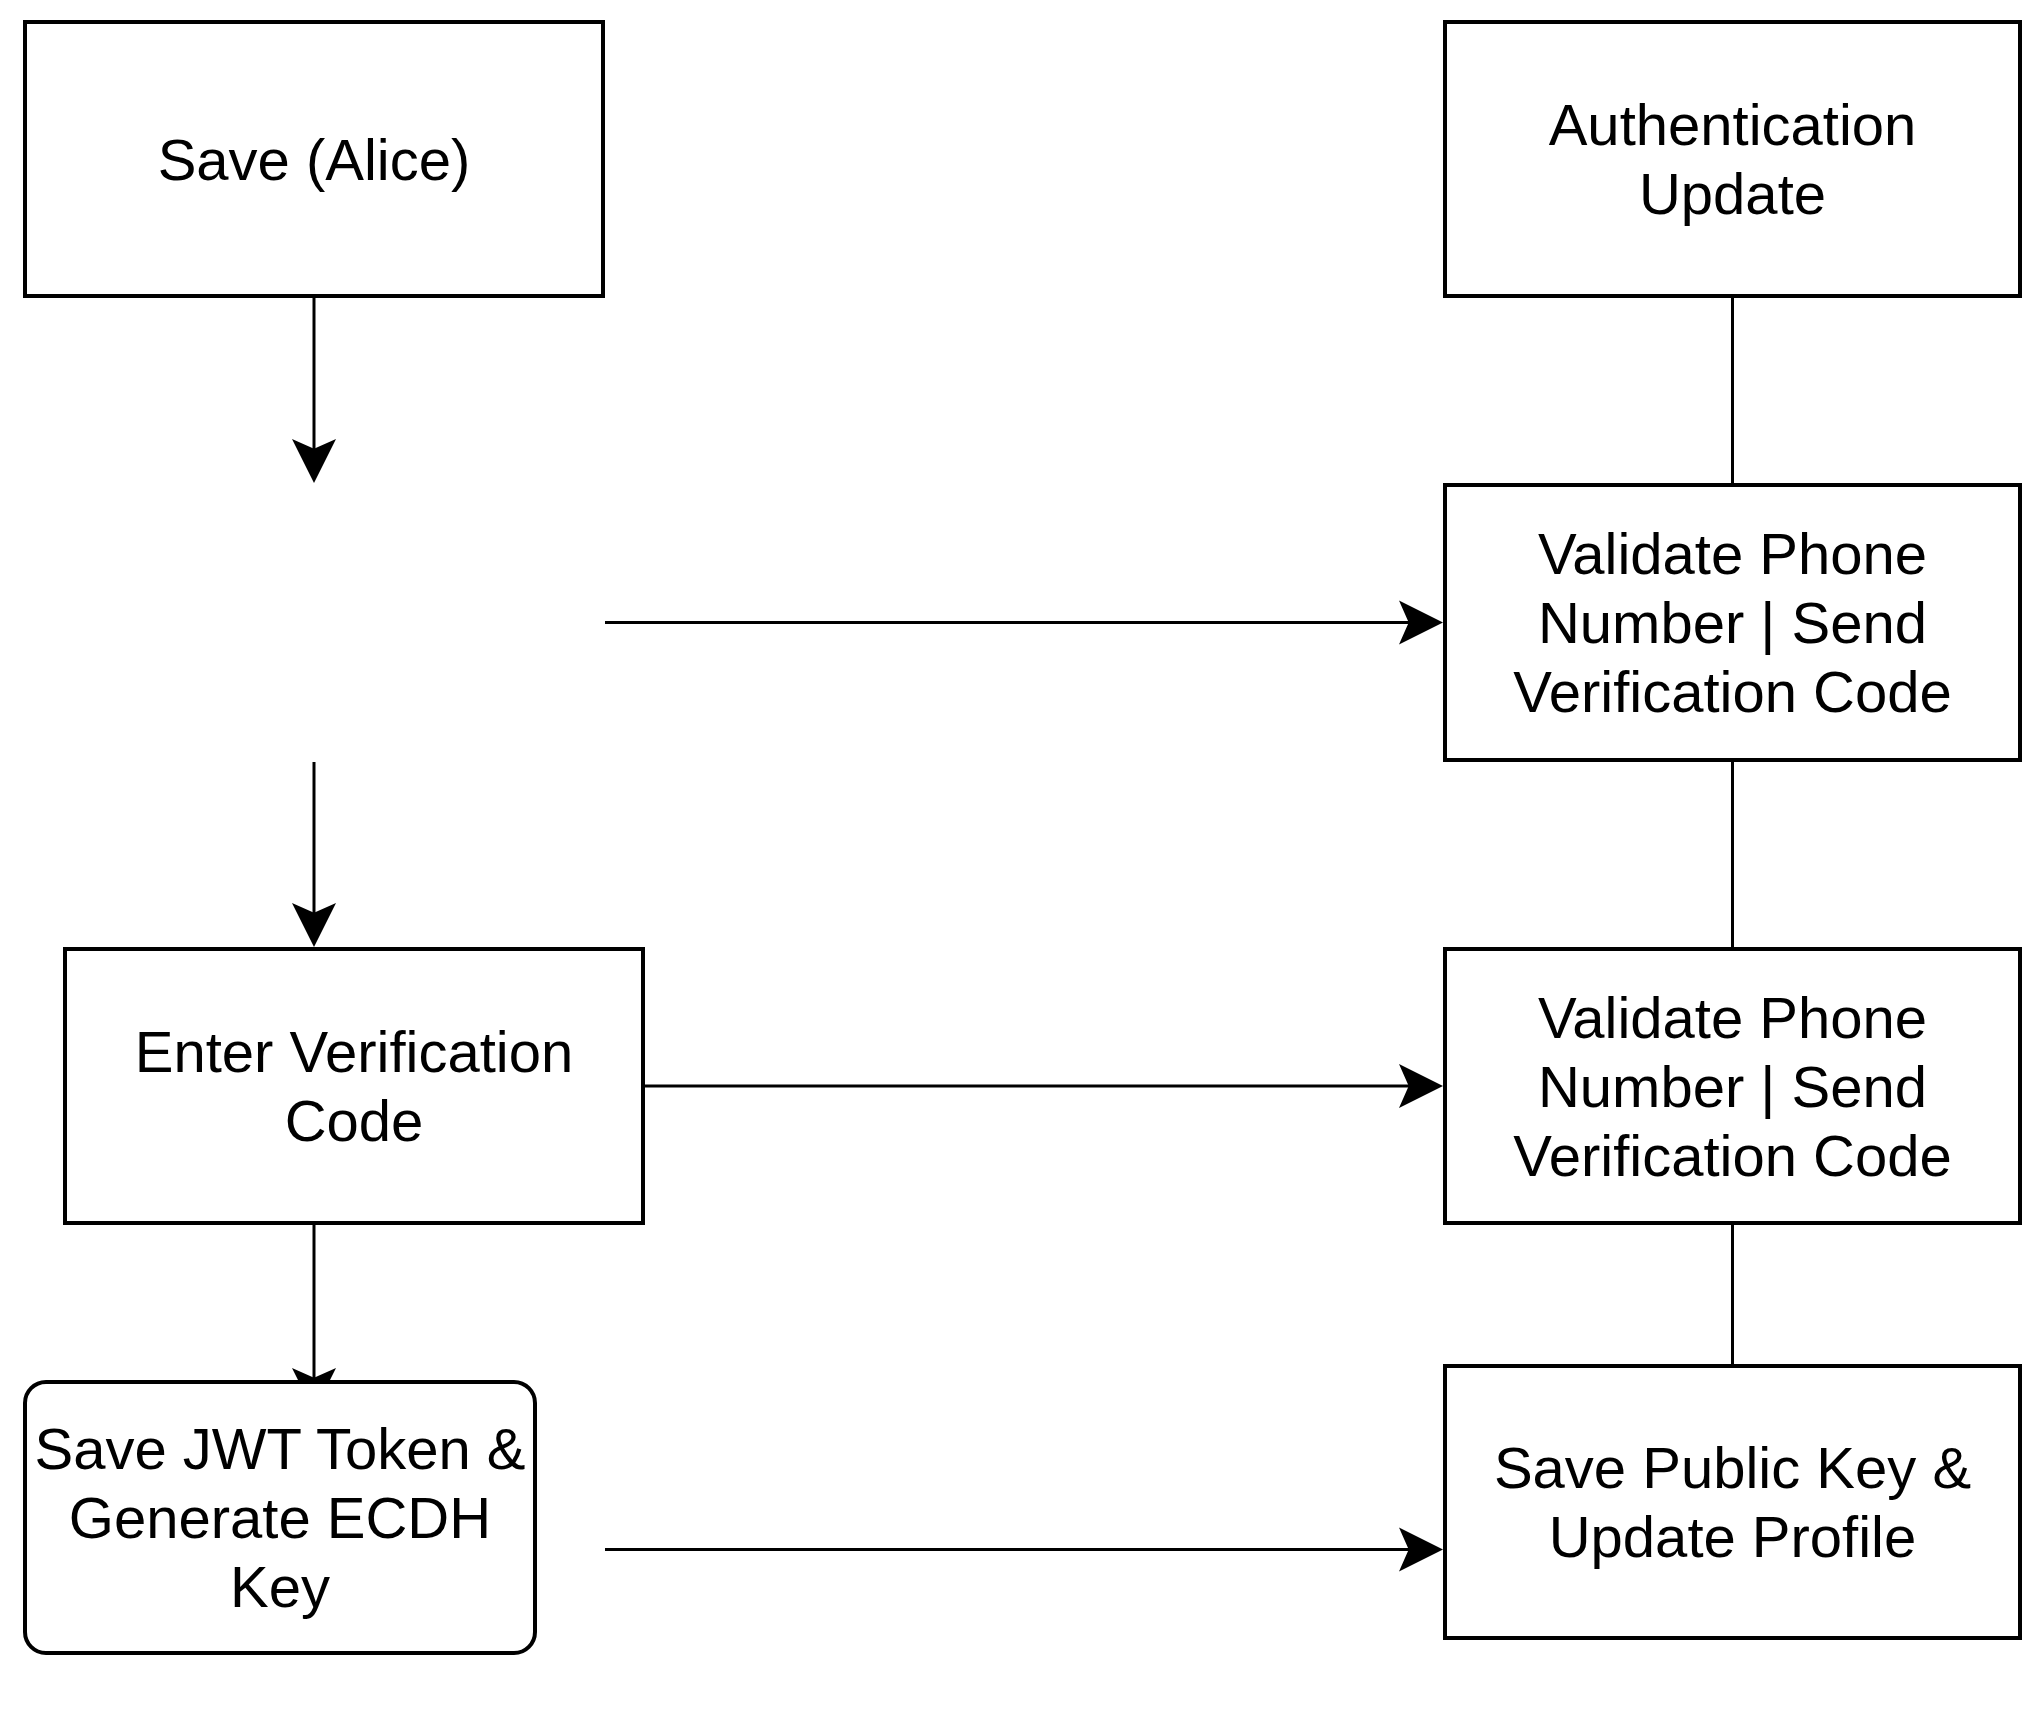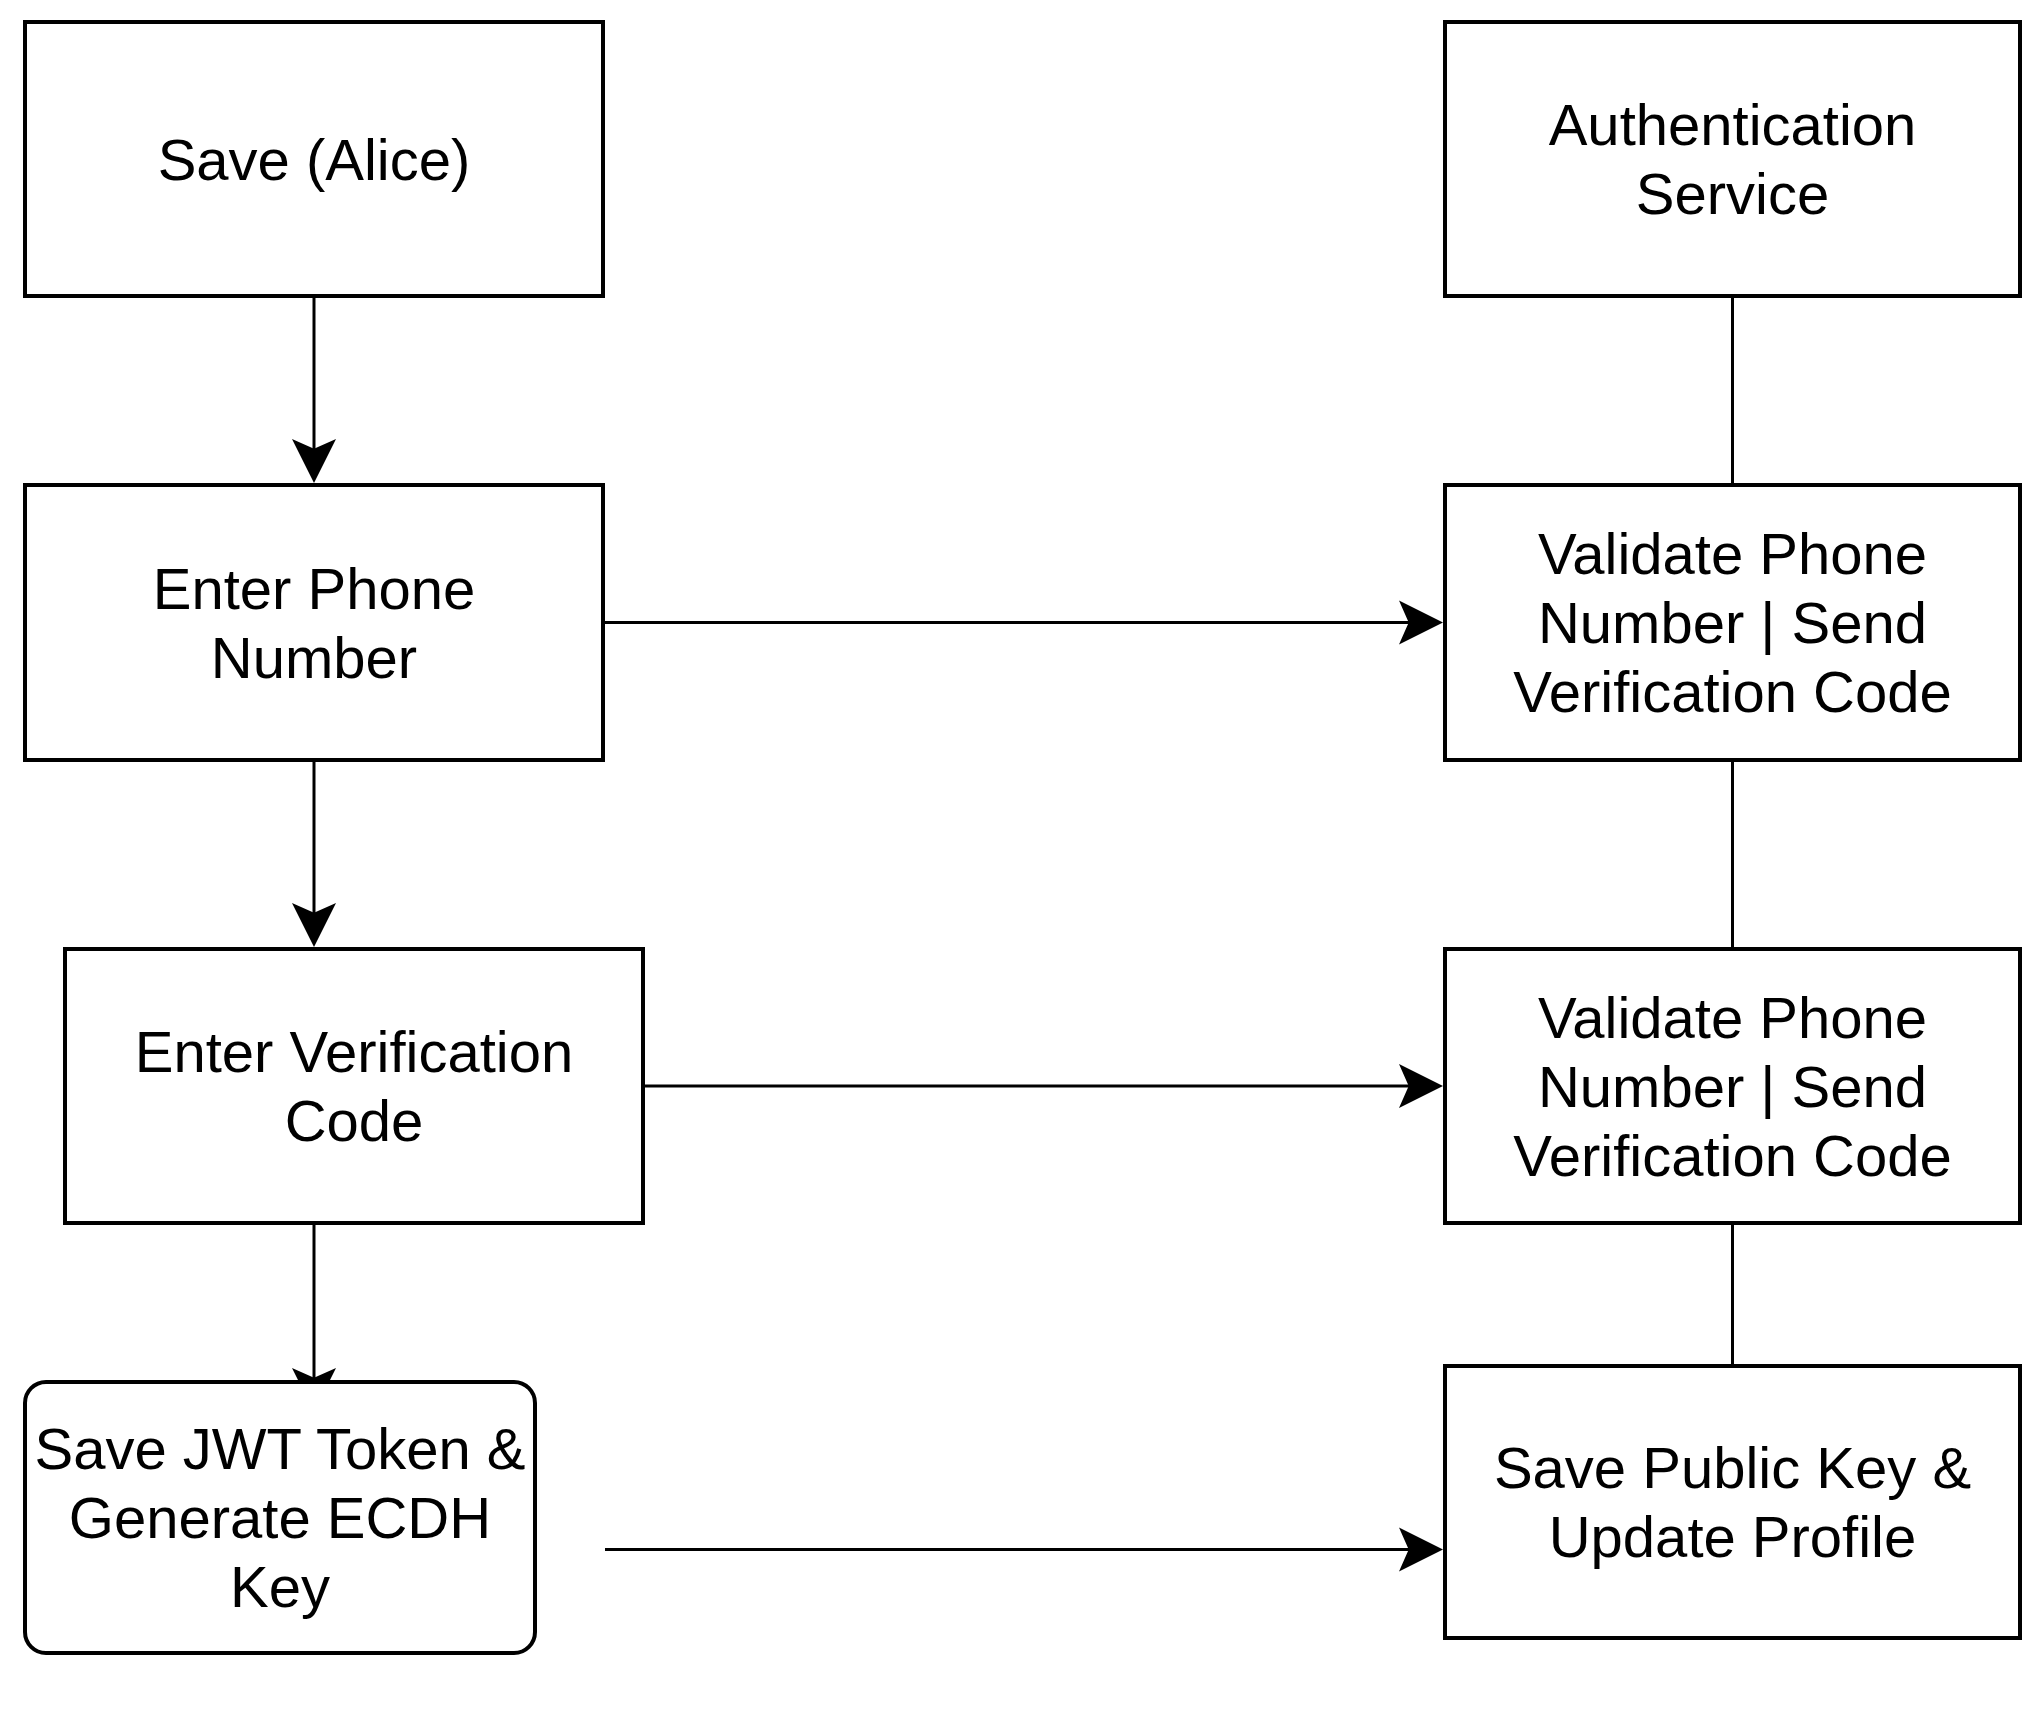--- a/index.html
+++ b/index.html
@@ -60,38 +60,34 @@
       <line x1="605" y1="1086" x2="1412.2" y2="1086" stroke="#000000" stroke-width="3"></line>
       <polygon points="1443,1086 1399,1108 1408.7,1086 1399,1064" fill="#000000"></polygon>
       <line x1="605" y1="1549.5" x2="1412.2" y2="1549.5" stroke="#000000" stroke-width="3"></line>
       <polygon points="1443,1549.5 1399,1571.5 1408.7,1549.5 1399,1527.5" fill="#000000"></polygon>
     </svg>
 
   <div class="node" id="node-user" style="left:23px; top:20px; width:582px; height:278px;">
     <div class="node-label">Save (Alice)</div>
   </div>
 
-  <div class="node" id="node-enter_phone" style="left:23px; top:483px; width:582px; height:279px;">
-    <div class="node-label">Enter Phone
-Number</div>
-  </div>
 
   <div class="node" id="node-enter_code" style="left:23px; top:947px; width:582px; height:278px;margin-left:40px;">
     <div class="node-label">Enter Verification
 Code</div>
   </div>
 
   <div class="node" id="node-save_jwt" style="left:23px; top:1380px; width:514px; height:275px;border-radius:23px;">
     <div class="node-label">Save JWT Token &amp;
 Generate ECDH Key</div>
   </div>
 
   <div class="node" id="node-auth_service" style="left:1443px; top:20px; width:579px; height:278px;">
     <div class="node-label">Authentication
-Service</div>
+Update</div>
   </div>
 
   <div class="node" id="node-validate_1" style="left:1443px; top:483px; width:579px; height:279px;">
     <div class="node-label">Validate Phone
 Number | Send
 Verification Code</div>
   </div>
 
   <div class="node" id="node-validate_2" style="left:1443px; top:947px; width:579px; height:278px;">
     <div class="node-label">Validate Phone

